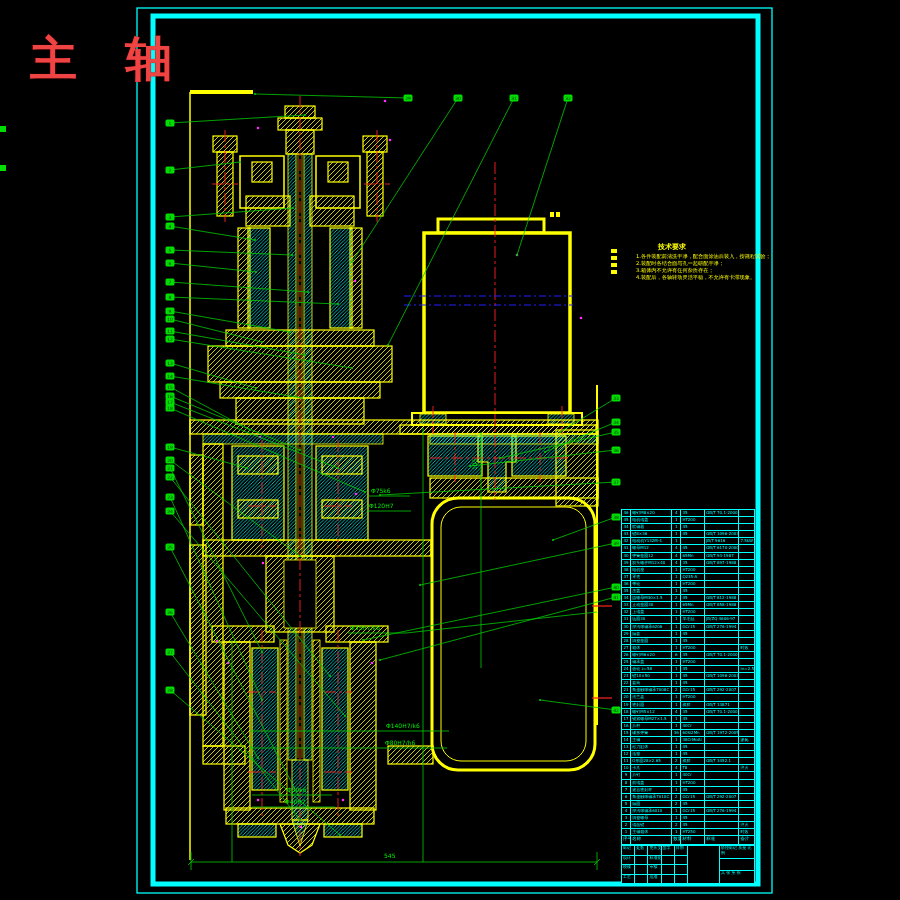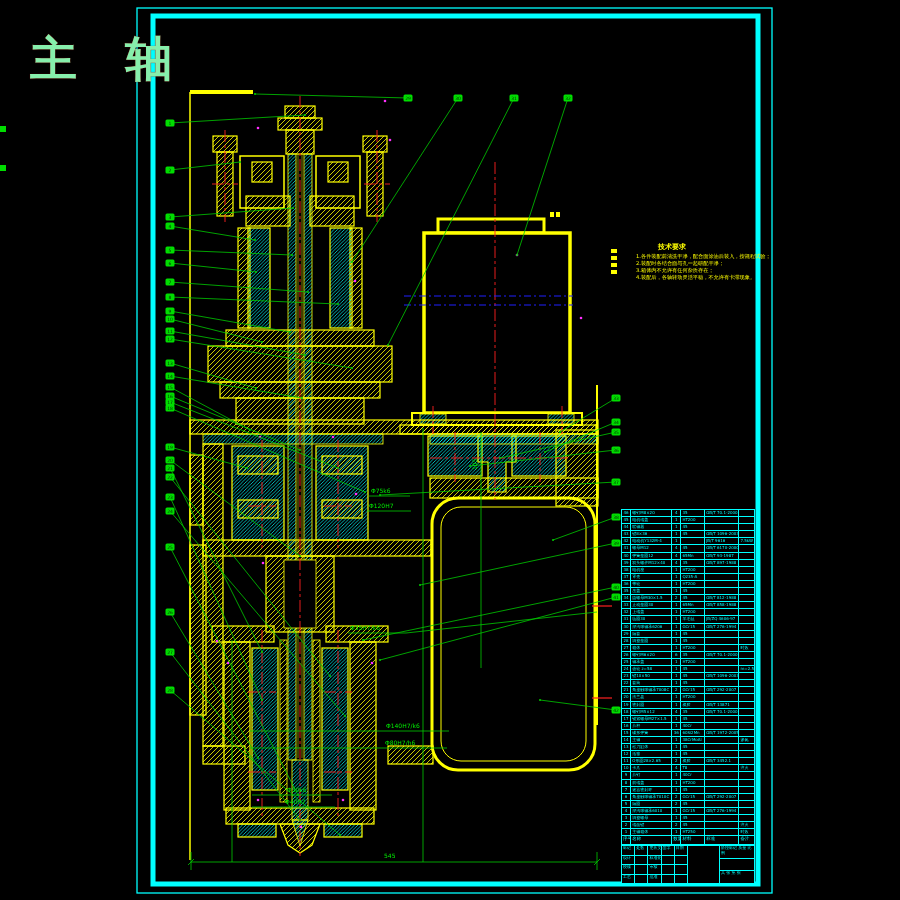--- a/index.html
+++ b/index.html
@@ -1,20 +1,20 @@
 <!DOCTYPE html>
 <html><head>
 <meta charset="utf-8">
 <style>
   html,body{margin:0;padding:0;background:#000;}
   body{width:900px;height:900px;position:relative;overflow:hidden;
        font-family:"DejaVu Sans",sans-serif;}
   #cad-canvas{position:absolute;left:0;top:0;}
   #drawing-title{position:absolute;left:30px;top:28px;font-size:47px;font-weight:bold;
-       color:#86efac;letter-spacing:16px;font-family:"DejaVu Serif",serif;
+       color:#ef4444;letter-spacing:16px;font-family:"DejaVu Serif",serif;
        text-shadow:0 0 1px #a00;}
   
   #bom-table{position:absolute;left:621px;top:509px;width:134px;height:336px;
        border:1px solid #00ffff;box-sizing:border-box;display:flex;flex-direction:column;
        color:#00ffff;font-size:4px;line-height:5px;background:#000;}
   .bom-row{flex:1;display:flex;border-top:1px solid #00ffff;box-sizing:border-box;min-height:0;}
   .bom-row:first-child{border-top:none;}
   .bom-row.hdr{flex:0 0 9px;font-size:4.5px;}
   .bom-cell{border-right:1px solid #00ffff;box-sizing:border-box;overflow:hidden;
        white-space:nowrap;padding:0 1px;}

